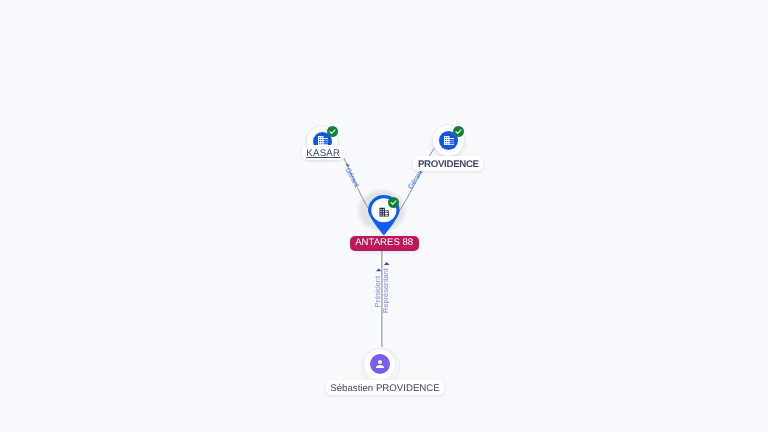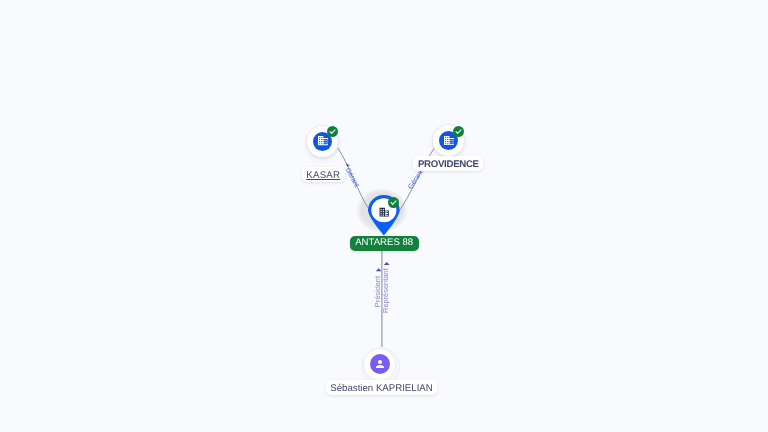--- a/index.html
+++ b/index.html
@@ -28,21 +28,21 @@
   .halo{position:absolute;left:356.4px;top:187.6px;width:52px;height:45.5px;
       border-radius:50%;
       background:radial-gradient(closest-side, #e1e2e1 0%, #e2e3e2 78%, rgba(231,232,233,0.45) 93%, rgba(240,241,245,0) 100%);}
   .node.focus .pin{position:absolute;left:-0.35px;top:-0.71px;width:33.71px;height:42.42px;display:block;}
   .node.focus .bld-dark{position:absolute;left:12.2px;top:11.9px;width:10.55px;height:10.45px;display:block;}
   .node.focus .focus-badge{left:20.5px;top:2px;}
   text.elabel{font-family:"Liberation Sans",sans-serif;font-size:7.4px;}
   text.elabel.blue{font-size:6.9px;}
   text.elabel.blue{fill:#3a66e0;}
   text.elabel.purple{fill:#8b87c8;}
-  .pill.focus-pill{left:-17.4px;top:41.2px;background:#15803d;color:#fff;
+  .pill.focus-pill{left:-17.4px;top:41.2px;background:#be185d;color:#fff;
       font-size:9.6px;height:14.4px;line-height:14.4px;border-radius:5px;padding:0 5.6px;}
 </style>
 </head>
 <body>
 
 <div id="stage">
 
   <div class="halo"></div>
 
   <svg class="graph" viewBox="0 0 768 432">
@@ -79,21 +79,21 @@
             <path fill="#fff" fill-rule="evenodd" d="M12 7V3H2v18h20V7H12zM6 19H4v-2h2v2zm0-4H4v-2h2v2zm0-4H4V9h2v2zm0-4H4V5h2v2zm4 12H8v-2h2v2zm0-4H8v-2h2v2zm0-4H8V9h2v2zm0-4H8V5h2v2zm10 12h-8v-2h2v-2h-2v-2h2v-2h-2V9h8v10zm-2-8h-2v2h2v-2zm0 4h-2v2h2v-2z"></path>
           </svg>
         </div>
       </div>
       <div class="badge">
         <svg viewBox="0 0 24 24">
           <circle cx="12" cy="12" r="12" fill="#12803d"></circle>
           <path d="M6.6 12.4 L10.3 16 L17.4 8.6" fill="none" stroke="#eafbef" stroke-width="2.4" stroke-linecap="round" stroke-linejoin="round"></path>
         </svg>
       </div>
-      <div class="pill" style="left:-4.9px;top:41px;letter-spacing:0.25px;text-decoration:underline;">
+      <div class="pill" style="left:-4.9px;top:19px;letter-spacing:0.25px;text-decoration:underline;">
         <span>KASAR</span>
       </div>
     </div>
 
     <div class="node company" style="left:432.5px;top:125px;">
       <div class="circle">
         <div class="blue-disc">
           <svg class="bld" viewBox="2 3 20 18" preserveAspectRatio="none">
             <path fill="#fff" fill-rule="evenodd" d="M12 7V3H2v18h20V7H12zM6 19H4v-2h2v2zm0-4H4v-2h2v2zm0-4H4V9h2v2zm0-4H4V5h2v2zm4 12H8v-2h2v2zm0-4H8v-2h2v2zm0-4H8V9h2v2zm0-4H8V5h2v2zm10 12h-8v-2h2v-2h-2v-2h2v-2h-2V9h8v10zm-2-8h-2v2h2v-2zm0 4h-2v2h2v-2z"></path>
           </svg>
@@ -139,18 +139,18 @@
 
     <div class="node person" style="left:364px;top:348.5px;">
       <div class="circle">
         <div class="purple-disc">
           <svg class="prs" viewBox="0 0 24 24">
             <path fill="#fff" d="M12 12c2.21 0 4-1.79 4-4s-1.79-4-4-4-4 1.79-4 4 1.79 4 4 4zm0 2c-2.67 0-8 1.34-8 4v2h16v-2c0-2.66-5.33-4-8-4z"></path>
           </svg>
         </div>
       </div>
       <div class="pill" style="left:-38.3px;top:31.1px;letter-spacing:-0.02px;">
-        <span>Sébastien KAPRIELIAN</span>
+        <span>Sébastien PROVIDENCE</span>
       </div>
     </div>
 
   </div>
 </div>
 
 </body></html>

